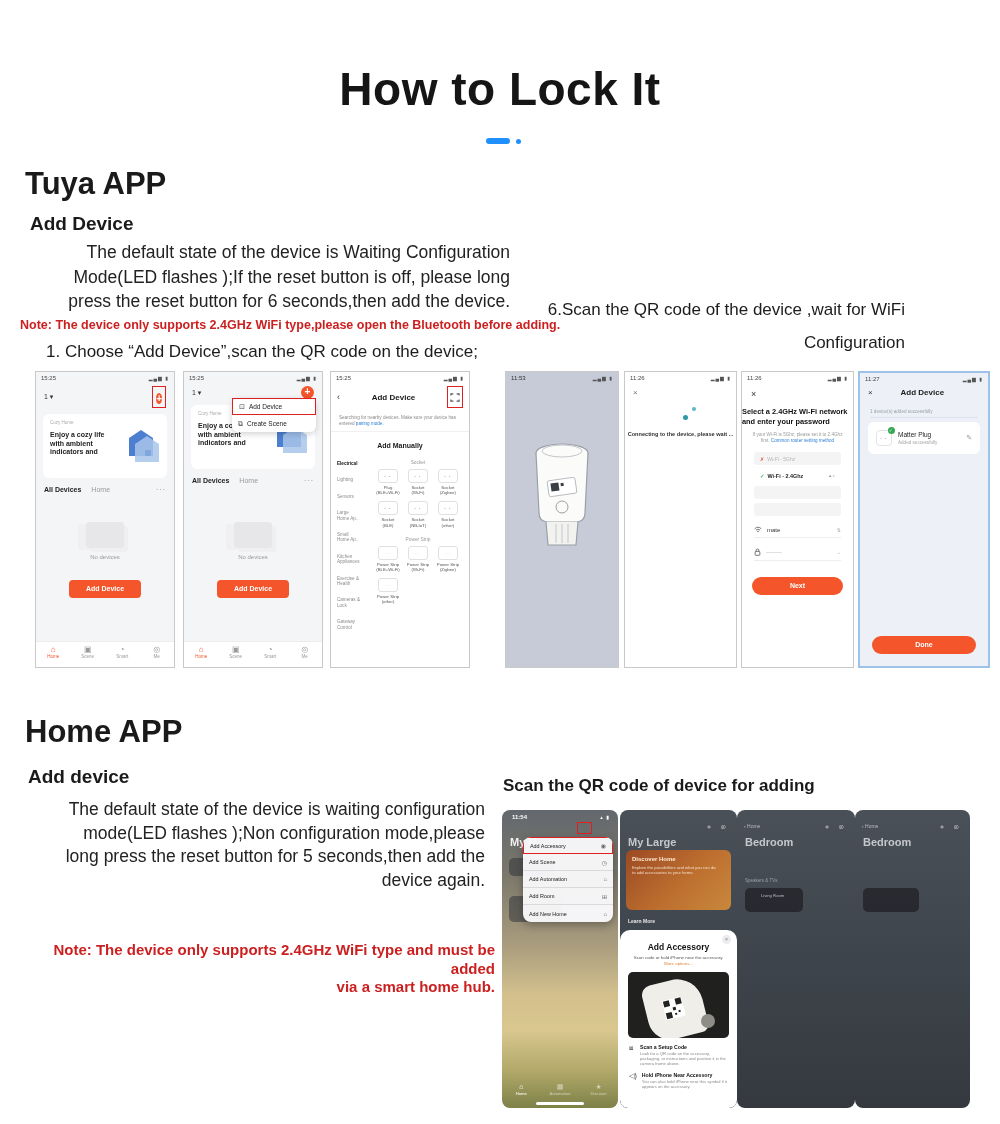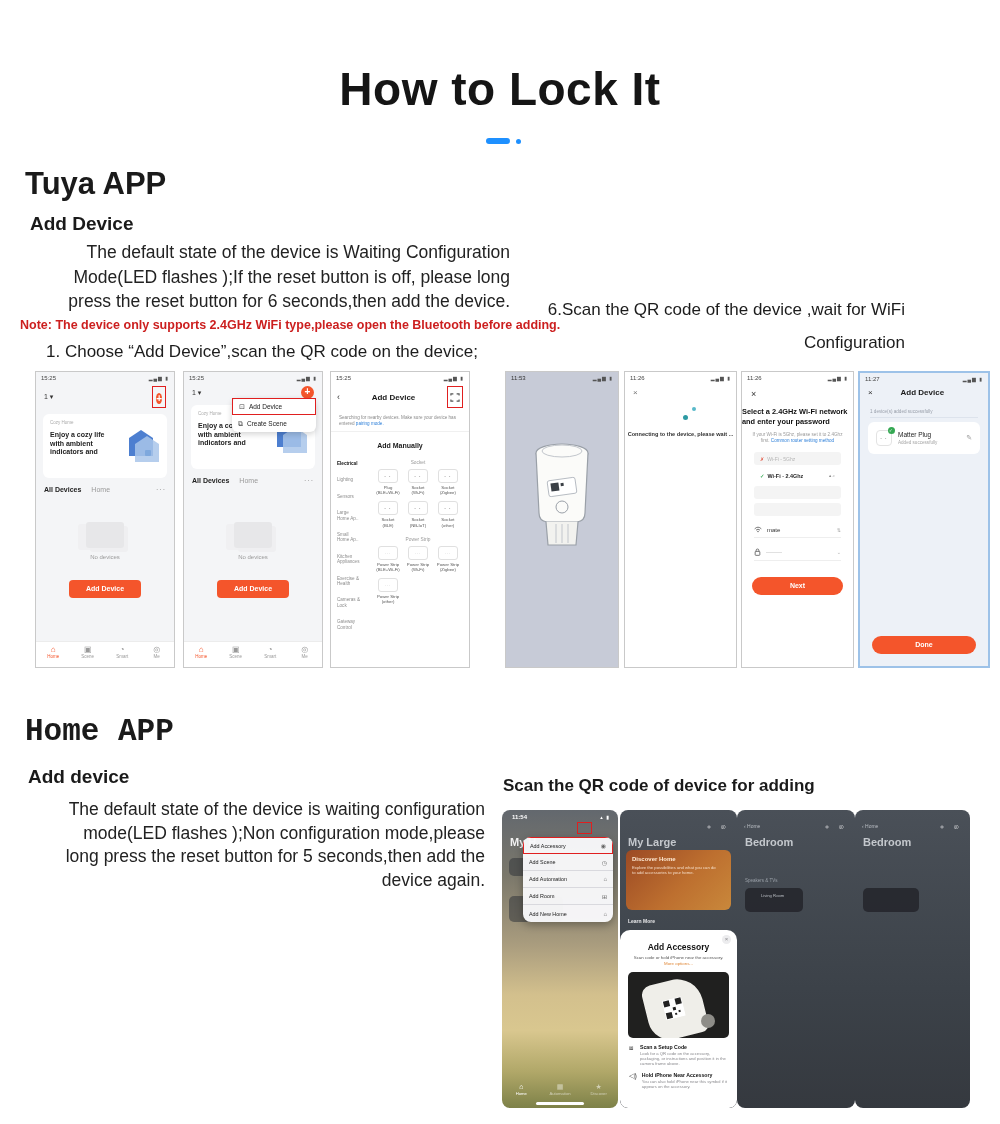--- a/index.html
+++ b/index.html
@@ -14,21 +14,21 @@
   .title-dash { top:138px; left:486px; width:24px; height:6px; border-radius:3px; background:#1e90ff; }
   .title-dot  { top:139px; left:516px; width:5px; height:5px; border-radius:50%; background:#1e90ff; }
 
   .h-tuya { top:166px; left:25px; font-size:31px; font-weight:700; }
   .h-adddev { top:213px; left:30px; font-size:19px; font-weight:700; }
   .tuya-body { top:240px; left:30px; width:480px; font-size:17.5px; line-height:24.5px; color:#222; }
   .tuya-note { top:318px; left:20px; font-size:12.5px; font-weight:700; color:#cc1f1f; }
   .step1 { top:342px; left:46px; font-size:17px; color:#1c1c1c; }
   .step2 { top:293px; left:505px; width:400px; font-size:17px; line-height:33px; color:#1c1c1c; }
 
-  .h-home { top:714px; left:25px; font-size:31px; font-weight:700;font-family:Liberation Mono, monospace; }
+  .h-home { top:714px; left:25px; font-size:31px; font-weight:700; }
   .h-adddev2 { top:766px; left:28px; font-size:19px; font-weight:700; }
   .home-body { top:798px; left:25px; width:460px; font-size:17.5px; line-height:23.5px; color:#222; }
   .home-note { top:941px; left:25px; width:470px; font-size:15px; font-weight:700; color:#cc1f1f; line-height:18.5px; }
   .scan-caption { top:776px; left:503px; font-size:17px; font-weight:700; }
 
   
   .phone { position:absolute; background:#fff; border:1px solid #c9c9c9; overflow:hidden; }
   .sbar { display:flex; justify-content:space-between; align-items:center; padding:3px 5px 1px; font-size:6px; color:#444; }
   .sbar .sic { color:#555; font-size:5px; letter-spacing:1px; }
   .redbox { border:1.5px solid #e01f1f; }
@@ -190,20 +190,22 @@
   <div class="abs step1">1. Choose “Add Device”,scan the QR code on the device;</div>
   <div class="abs step2 pre">6.Scan the QR code of the device ,wait for WiFi
 Configuration</div>
 
   <div class="abs h-home">Home APP</div>
   <div class="abs h-adddev2">Add device</div>
   <div class="abs home-body pre">The default state of the device is waiting configuration
 mode(LED flashes );Non configuration mode,please
 long press the reset button for 5 seconds,then add the
 device again.</div>
+  <div class="abs home-note pre">Note: The device only supports 2.4GHz WiFi type and must be added
+via a smart home hub.</div>
   <div class="abs scan-caption">Scan the QR code of device for adding</div>
 
   <div class="phone t-home" style="left:35px; top:371px; width:140px; height:297px;">
     <div class="sbar">
         <span>15:25</span>
         <span class="sic">▂▄▆ ▮</span>
       </div>
     <div class="t-toprow">
       <span class="t-sel">1 ▾</span>
       <span class="plus-wrap redbox"><span class="plusbtn">+</span></span>

